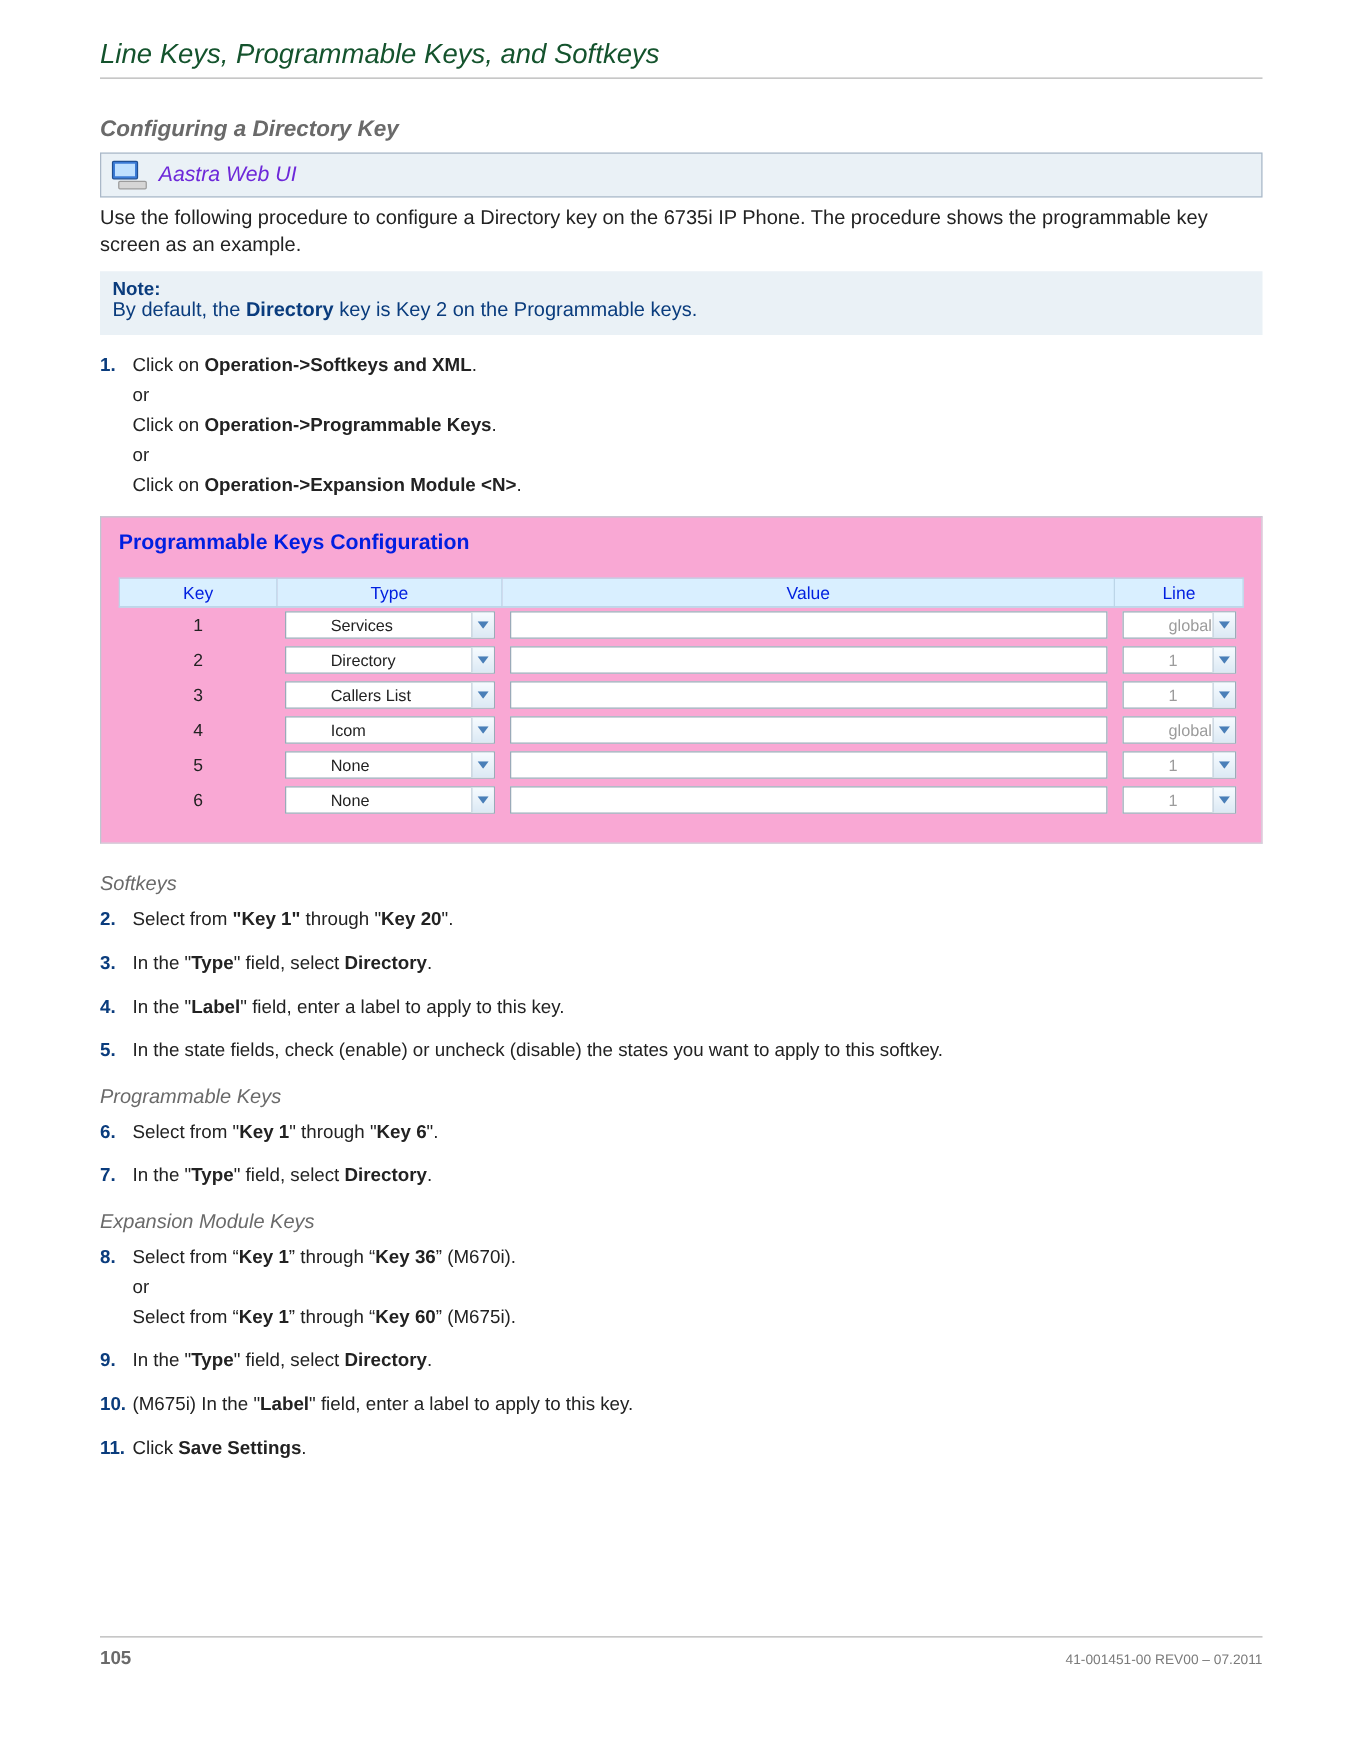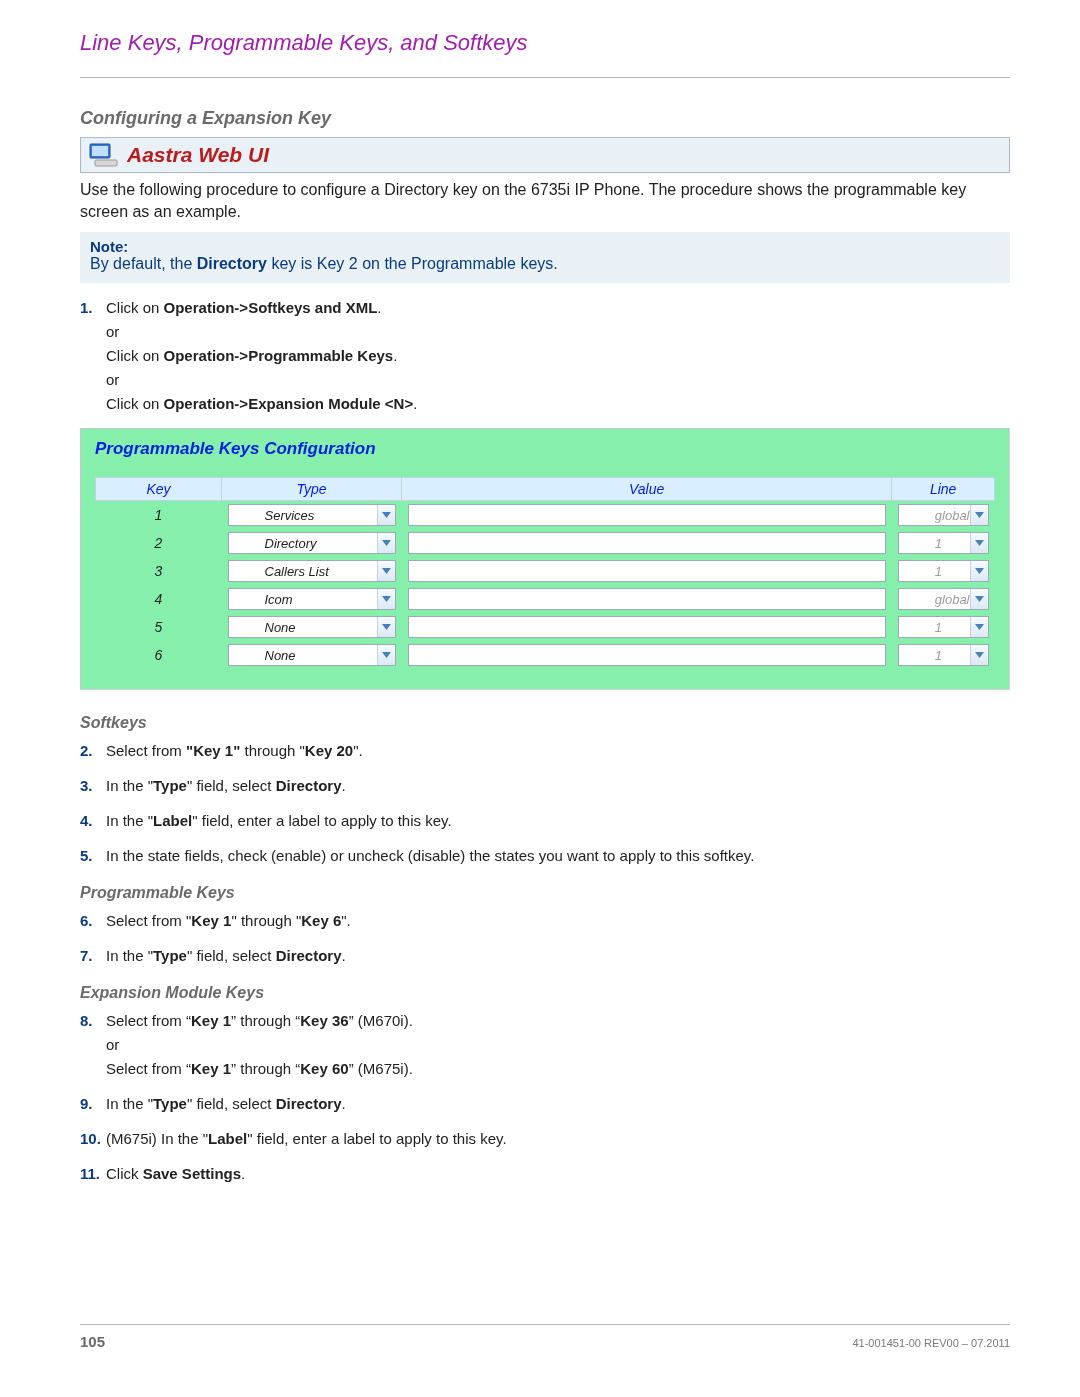--- a/index.html
+++ b/index.html
@@ -10,22 +10,22 @@
     background: #fff;
     color: #222;
     width: 1080px;
   }
   .page {
     padding: 30px 70px 40px 80px;
   }
   .chapter-title {
     font-style: italic;
     font-size: 22px;
-    color: #a21caf;
-    margin: 0 0 21px 0;
+    color: #14532d;
+    margin: 0 0 6px 0;
     font-weight: 400;
   }
   .hr-top {
     border: 0;
     border-top: 1px solid #b5b5b5;
     margin: 0 0 30px 0;
   }
   .section-title {
     font-style: italic;
     font-weight: 700;
@@ -41,23 +41,23 @@
     padding: 4px 8px;
     margin-bottom: 6px;
   }
   .pc-icon {
     width: 30px; height: 26px;
     margin-right: 8px;
   }
   .pc-icon svg { width: 30px; height: 26px; display: block; }
   .webui-label {
     font-style: italic;
-    font-weight: 700;
-    color: #b91c1c;
-    font-size: 21px;
+    font-weight: 400;
+    color: #6d28d9;
+    font-size: 17px;
   }
   .body-text {
     font-size: 16px;
     line-height: 1.35;
     margin: 4px 0 10px 0;
   }
   .note-box {
     background: #eaf1f6;
     padding: 6px 10px 10px 10px;
     margin: 8px 0 14px 0;
@@ -90,23 +90,22 @@
     margin: 3px 0 3px 0;
     font-size: 15px;
   }
   b { font-weight: 700; }
   .screenshot {
     border: 1px solid #bfc8d0;
     border-right: 1px solid #d0d6db;
     border-bottom: 1px solid #d0d6db;
     padding: 10px 14px 20px 14px;
     margin: 10px 0 24px 0;
-    background: #86efac;
+    background: #f9a8d4;
     font-family: Arial, sans-serif;
-    font-style: italic;
   }
   .ss-title {
     color: #001fe0;
     font-weight: 700;
     font-size: 17px;
     margin: 0 0 18px 0;
   }
   table.pkeys {
     width: 100%;
     border-collapse: collapse;
@@ -146,21 +145,21 @@
     display: flex; align-items: center; justify-content: center;
   }
   .dd .dd-btn svg { width: 9px; height: 6px; }
   .txtcell {
     border: 1px solid #9aaab8;
     height: 22px;
     background: #fff;
   }
   .subheading {
     font-style: italic;
-    font-weight: 700;
+    font-weight: 400;
     color: #6a6a6a;
     font-size: 16px;
     margin: 18px 0 4px 0;
   }
   .footer {
     display: flex;
     justify-content: space-between;
     align-items: baseline;
     border-top: 1px solid #b5b5b5;
     padding-top: 8px;
@@ -170,21 +169,21 @@
   .page-num { font-weight: 700; color: #6a6a6a; font-size: 15px; }
   .doc-id { color: #7a7a7a; font-size: 11px; }
 </style>
 </head>
 <body>
 
 <div class="page">
   <div class="chapter-title">Line Keys, Programmable Keys, and Softkeys</div>
   <hr class="hr-top">
 
-  <div class="section-title">Configuring a Expansion Key</div>
+  <div class="section-title">Configuring a Directory Key</div>
 
   <div class="webui-box">
     <span class="pc-icon">
       <svg viewBox="0 0 30 26">
         <rect x="1" y="2" width="20" height="14" rx="1" fill="#3b7bd6" stroke="#1f4f93"></rect>
         <rect x="3" y="4" width="16" height="10" fill="#bfe0ff"></rect>
         <rect x="6" y="18" width="22" height="6" rx="1" fill="#d6d6d6" stroke="#9c9c9c"></rect>
       </svg>
     </span>
     <span class="webui-label">Aastra Web UI</span>

